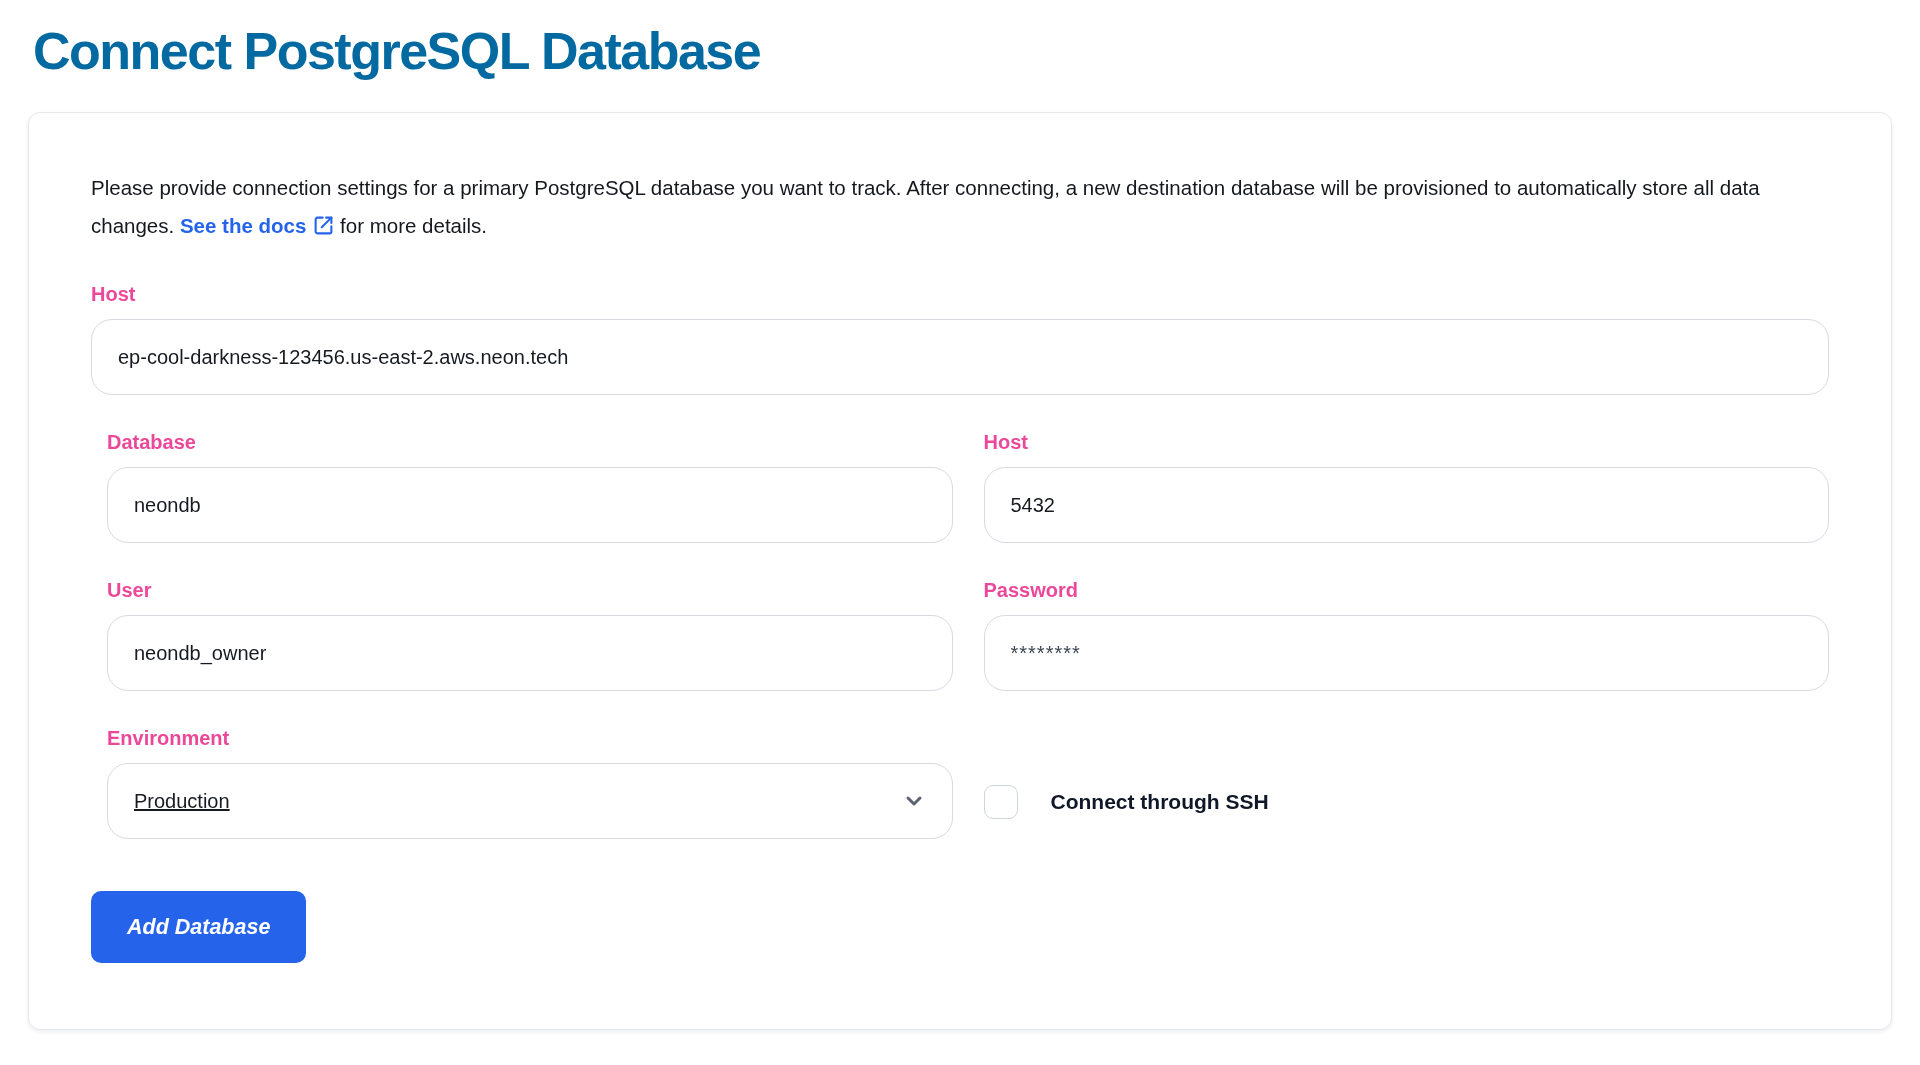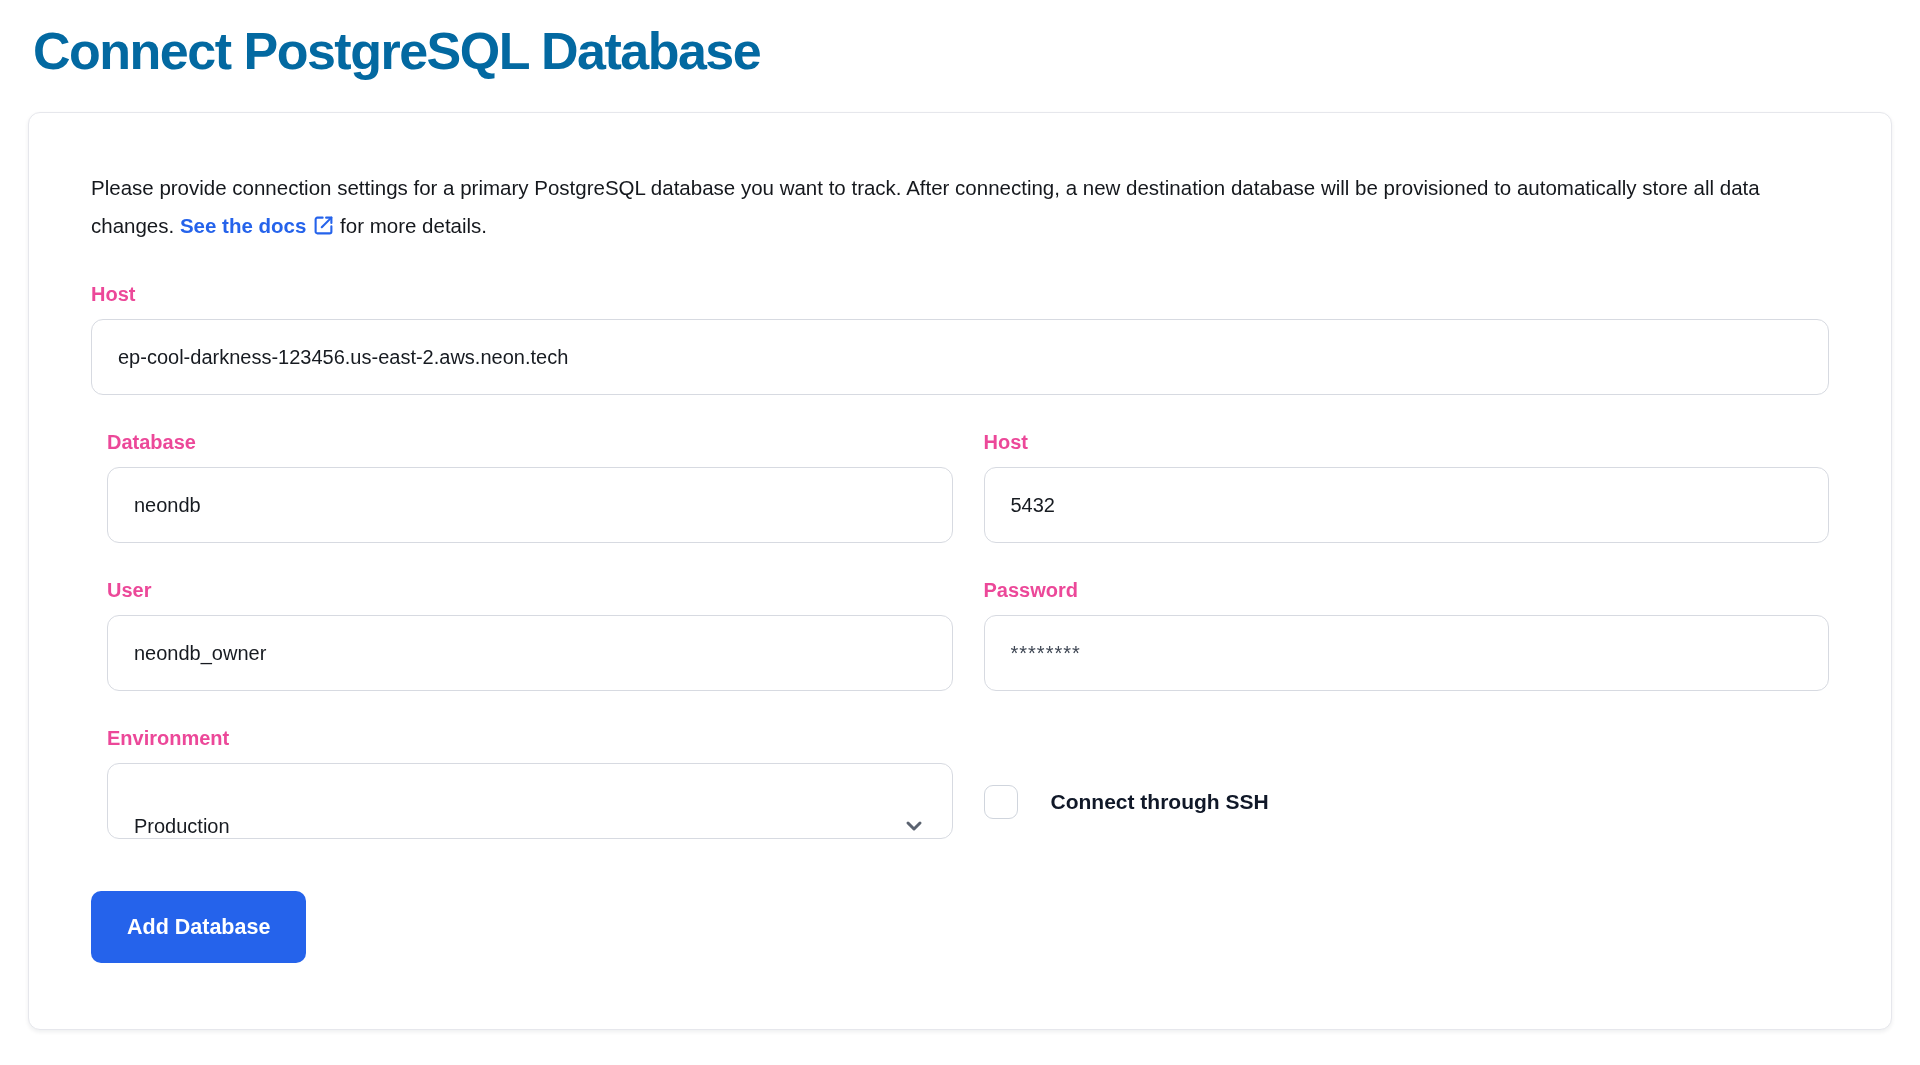--- a/index.html
+++ b/index.html
@@ -48,21 +48,21 @@
     display: block;
     font-size: 20px;
     font-weight: 700;
     color: #ec4899;
     margin-bottom: 13px;
   }
   .text-input, .select-box {
     width: 100%;
     height: 76px;
     border: 1px solid #d7dae1;
-    border-radius: 12px;
+    border-radius: 21px;
     background: #ffffff;
     font-family: "Liberation Sans", sans-serif;
     font-size: 20px;
     color: #171b21;
     padding: 0 26px;
     outline: none;
   }
   .text-input::placeholder {
     color: #3f4754;
     opacity: 1;
@@ -70,24 +70,25 @@
   }
   .two-col {
     display: grid;
     grid-template-columns: 1fr 1fr;
     column-gap: 31px;
     align-items: start;
     padding-left: 16px;
   }
   .select-box {
     display: flex;
-    align-items: flex-end;
+    align-items: center;
     justify-content: space-between;
     cursor: pointer;
     user-select: none;
+    text-decoration: underline;
   }
   .ssh-row {
     display: flex;
     align-items: center;
     height: 76px;
     margin-top: 37px; 
     gap: 10px;
   }
   .checkbox {
     width: 34px;
@@ -111,20 +112,21 @@
     border: none;
     border-radius: 10px;
     background: #2563eb;
     color: #ffffff;
     font-family: "Liberation Sans", sans-serif;
     font-size: 21.5px;
     font-weight: 700;
     cursor: pointer;
     display: inline-flex;
     align-items: center;
+    font-style: italic;
   }
   .chevron-icon { flex: 0 0 auto; margin-left: 12px; }
 </style>
 </head>
 <body>
 
 <h1 class="page-title">Connect PostgreSQL Database</h1>
 
 <div class="card">
 

